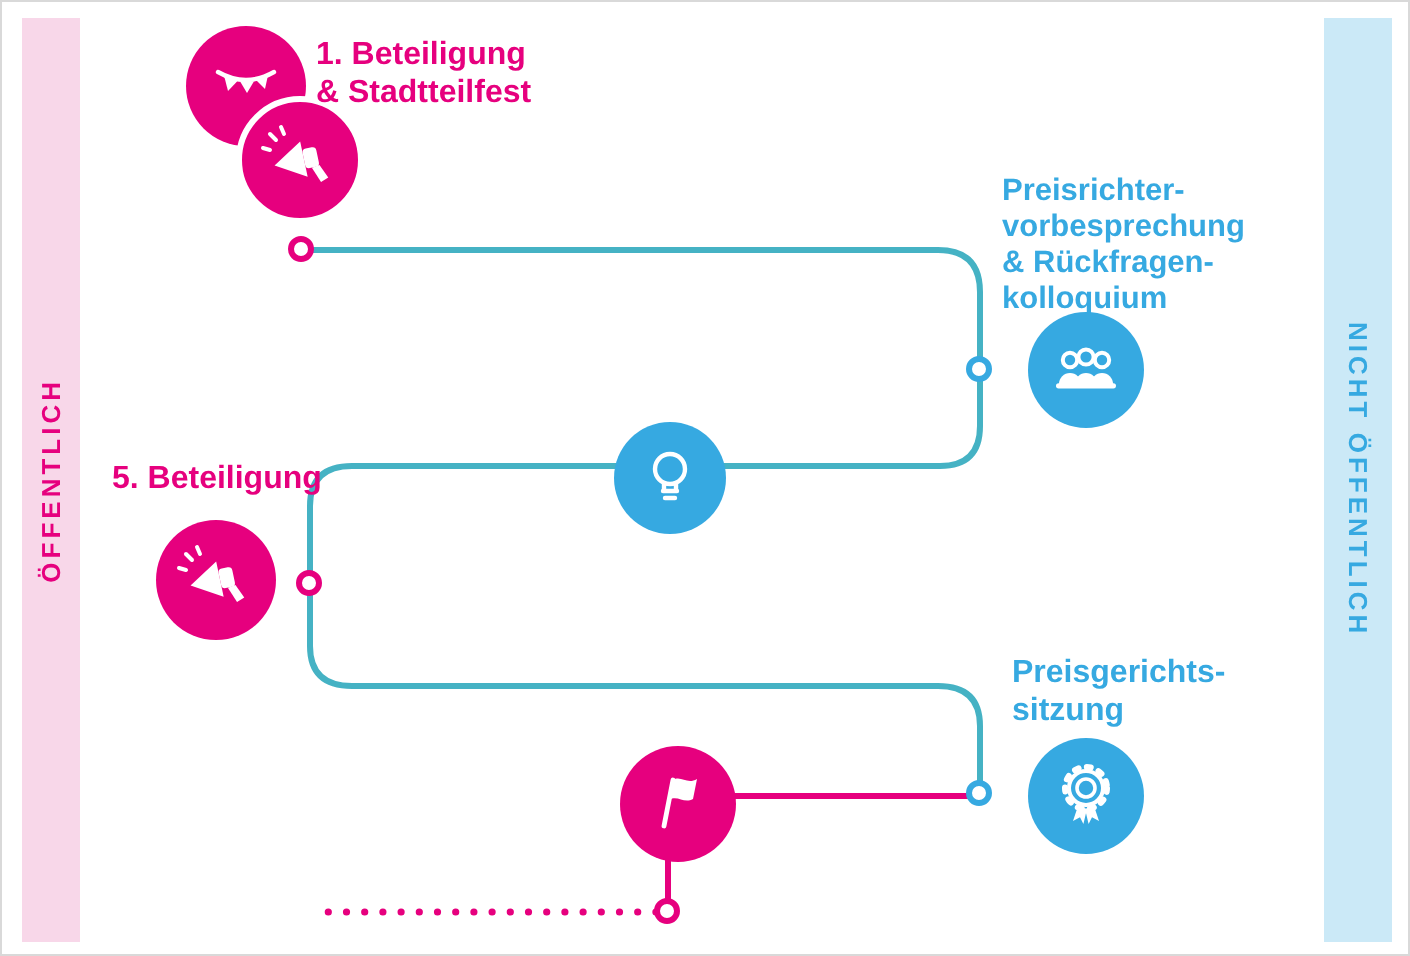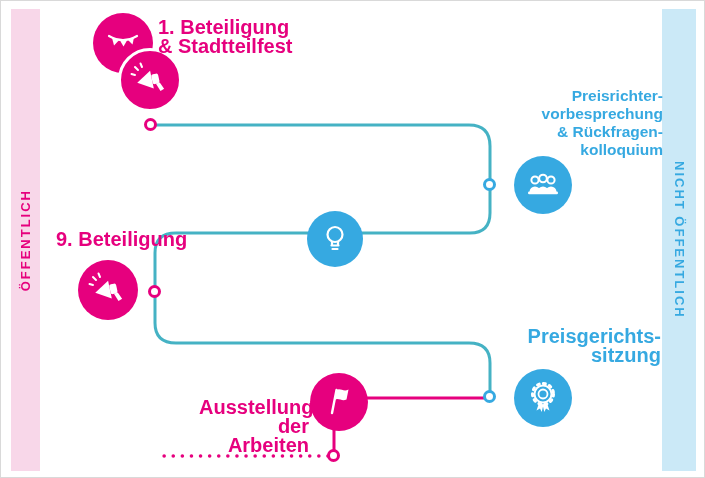--- a/index.html
+++ b/index.html
@@ -51,27 +51,27 @@
     align-items: center;
     justify-content: center;
   }
   .circle.pink { background: #e6007e; }
   .circle.blue { background: #36a9e1; }
   .circle.ring { border: 3px solid #ffffff; }
 
   .label {
     position: absolute;
     font-weight: bold;
-    font-size: 20px;
+    font-size: 16px;
     line-height: 19px;
     white-space: pre-line;
   }
   .label.pink { color: #e6007e; }
   .label.blue { color: #36a9e1; }
-  .label.center { text-align: right; }
+  .label.center { text-align: left; }
   .label.small { font-size: 15.5px; line-height: 18px; }
 </style>
 </head>
 <body>
 
 <div class="canvas">
 
   <div class="band band-left">
     <span class="band-label">ÖFFENTLICH</span>
   </div>
@@ -137,21 +137,21 @@
 
   <div class="circle blue" style="left:306px; top:210px; width:56px; height:56px;">
     <svg width="40" height="40" viewBox="0 0 40 40">
       <circle cx="20" cy="15.5" r="7.5" fill="none" stroke="#fff" stroke-width="2.2"></circle>
       <path d="M17 22 L17 26 M23 22 L23 26" stroke="#fff" stroke-width="2.2"></path>
       <line x1="16.5" y1="26.5" x2="23.5" y2="26.5" stroke="#fff" stroke-width="2.2" stroke-linecap="round"></line>
       <line x1="17.5" y1="30" x2="22.5" y2="30" stroke="#fff" stroke-width="2.2" stroke-linecap="round"></line>
     </svg>
   </div>
 
-  <div class="label pink" style="left:55px; top:229px;">9. Beteiligung</div>
+  <div class="label pink" style="left:55px; top:229px;">5. Beteiligung</div>
   <div class="circle pink" style="left:77px; top:259px; width:60px; height:60px;">
     <svg width="40" height="40" viewBox="0 0 40 40">
       <g transform="rotate(-12 20 20)">
         <polygon points="7,20 22,11 22,29" fill="#fff"></polygon>
         <rect x="22" y="15" width="7" height="10" rx="2" fill="#fff"></rect>
         <path d="M25 25 l3 8 l4 -1.5 l-3 -7 z" fill="#fff"></path>
       </g>
       <g stroke="#fff" stroke-width="2" stroke-linecap="round">
         <path d="M8 10 L5 7"></path>
           <path d="M5 15 L1.5 14"></path>
@@ -165,22 +165,20 @@
   <div class="circle blue" style="left:513px; top:368px; width:58px; height:58px;">
     <svg width="40" height="40" viewBox="0 0 40 40">
       <circle cx="20" cy="16" r="10.5" fill="none" stroke="#fff" stroke-width="3" stroke-dasharray="2 4.2" stroke-linecap="round"></circle>
       <circle cx="20" cy="16" r="8.5" fill="none" stroke="#fff" stroke-width="2"></circle>
       <circle cx="20" cy="16" r="4.5" fill="none" stroke="#fff" stroke-width="1.8"></circle>
       <path d="M16 25 L13.5 32.5 L17 30.6 L18.7 34 L20.5 26.5 Z" fill="#fff"></path>
       <path d="M24 25 L26.5 32.5 L23 30.6 L21.3 34 L19.5 26.5 Z" fill="#fff"></path>
     </svg>
   </div>
 
-  <div class="label pink center" style="left:198px; top:397px; width:110px;">Ausstellung
-der Arbeiten</div>
   <div class="circle pink" style="left:309px; top:372px; width:58px; height:58px;">
     <svg width="40" height="40" viewBox="0 0 40 40">
       <line x1="13" y1="31" x2="17.5" y2="8" stroke="#fff" stroke-width="2.4" stroke-linecap="round"></line>
       <path d="M17.5 8 C21.5 5.5 24.5 10.5 29.5 7.5 L27.5 17.5 C23 20 20 15.5 15.7 17.8 Z" fill="#fff"></path>
     </svg>
   </div>
 
 </div>
 
 </body></html>

